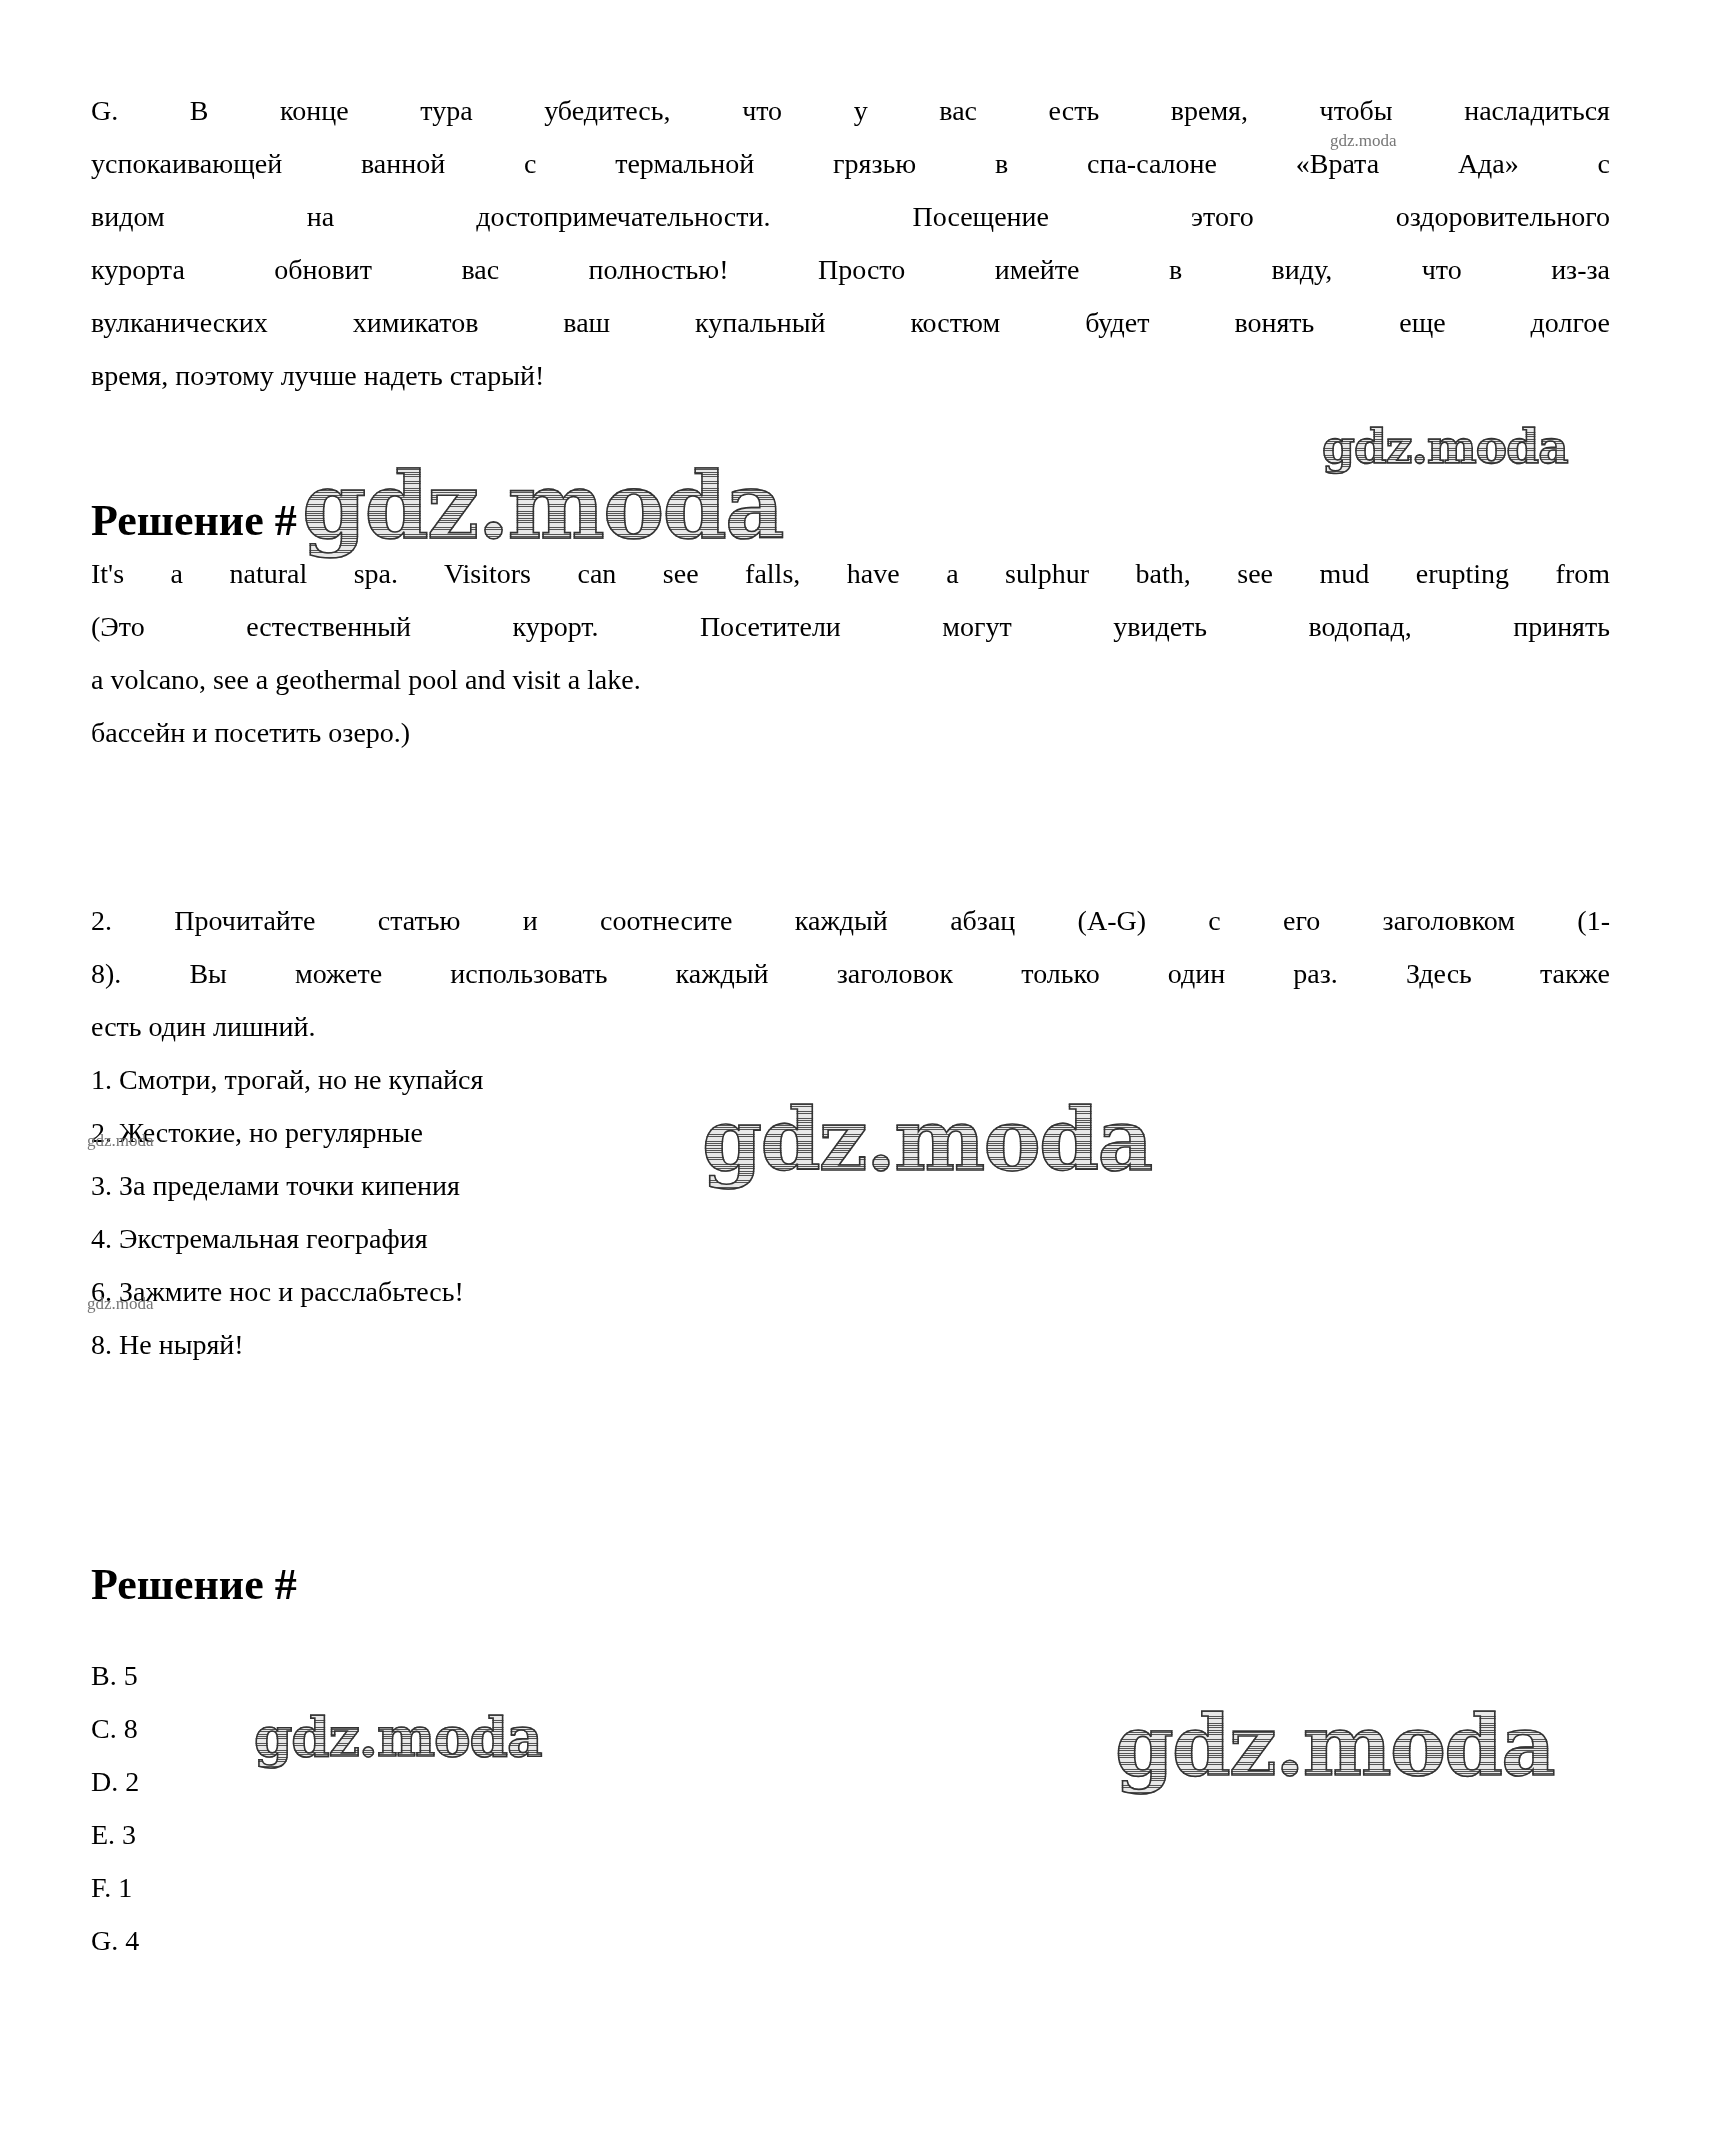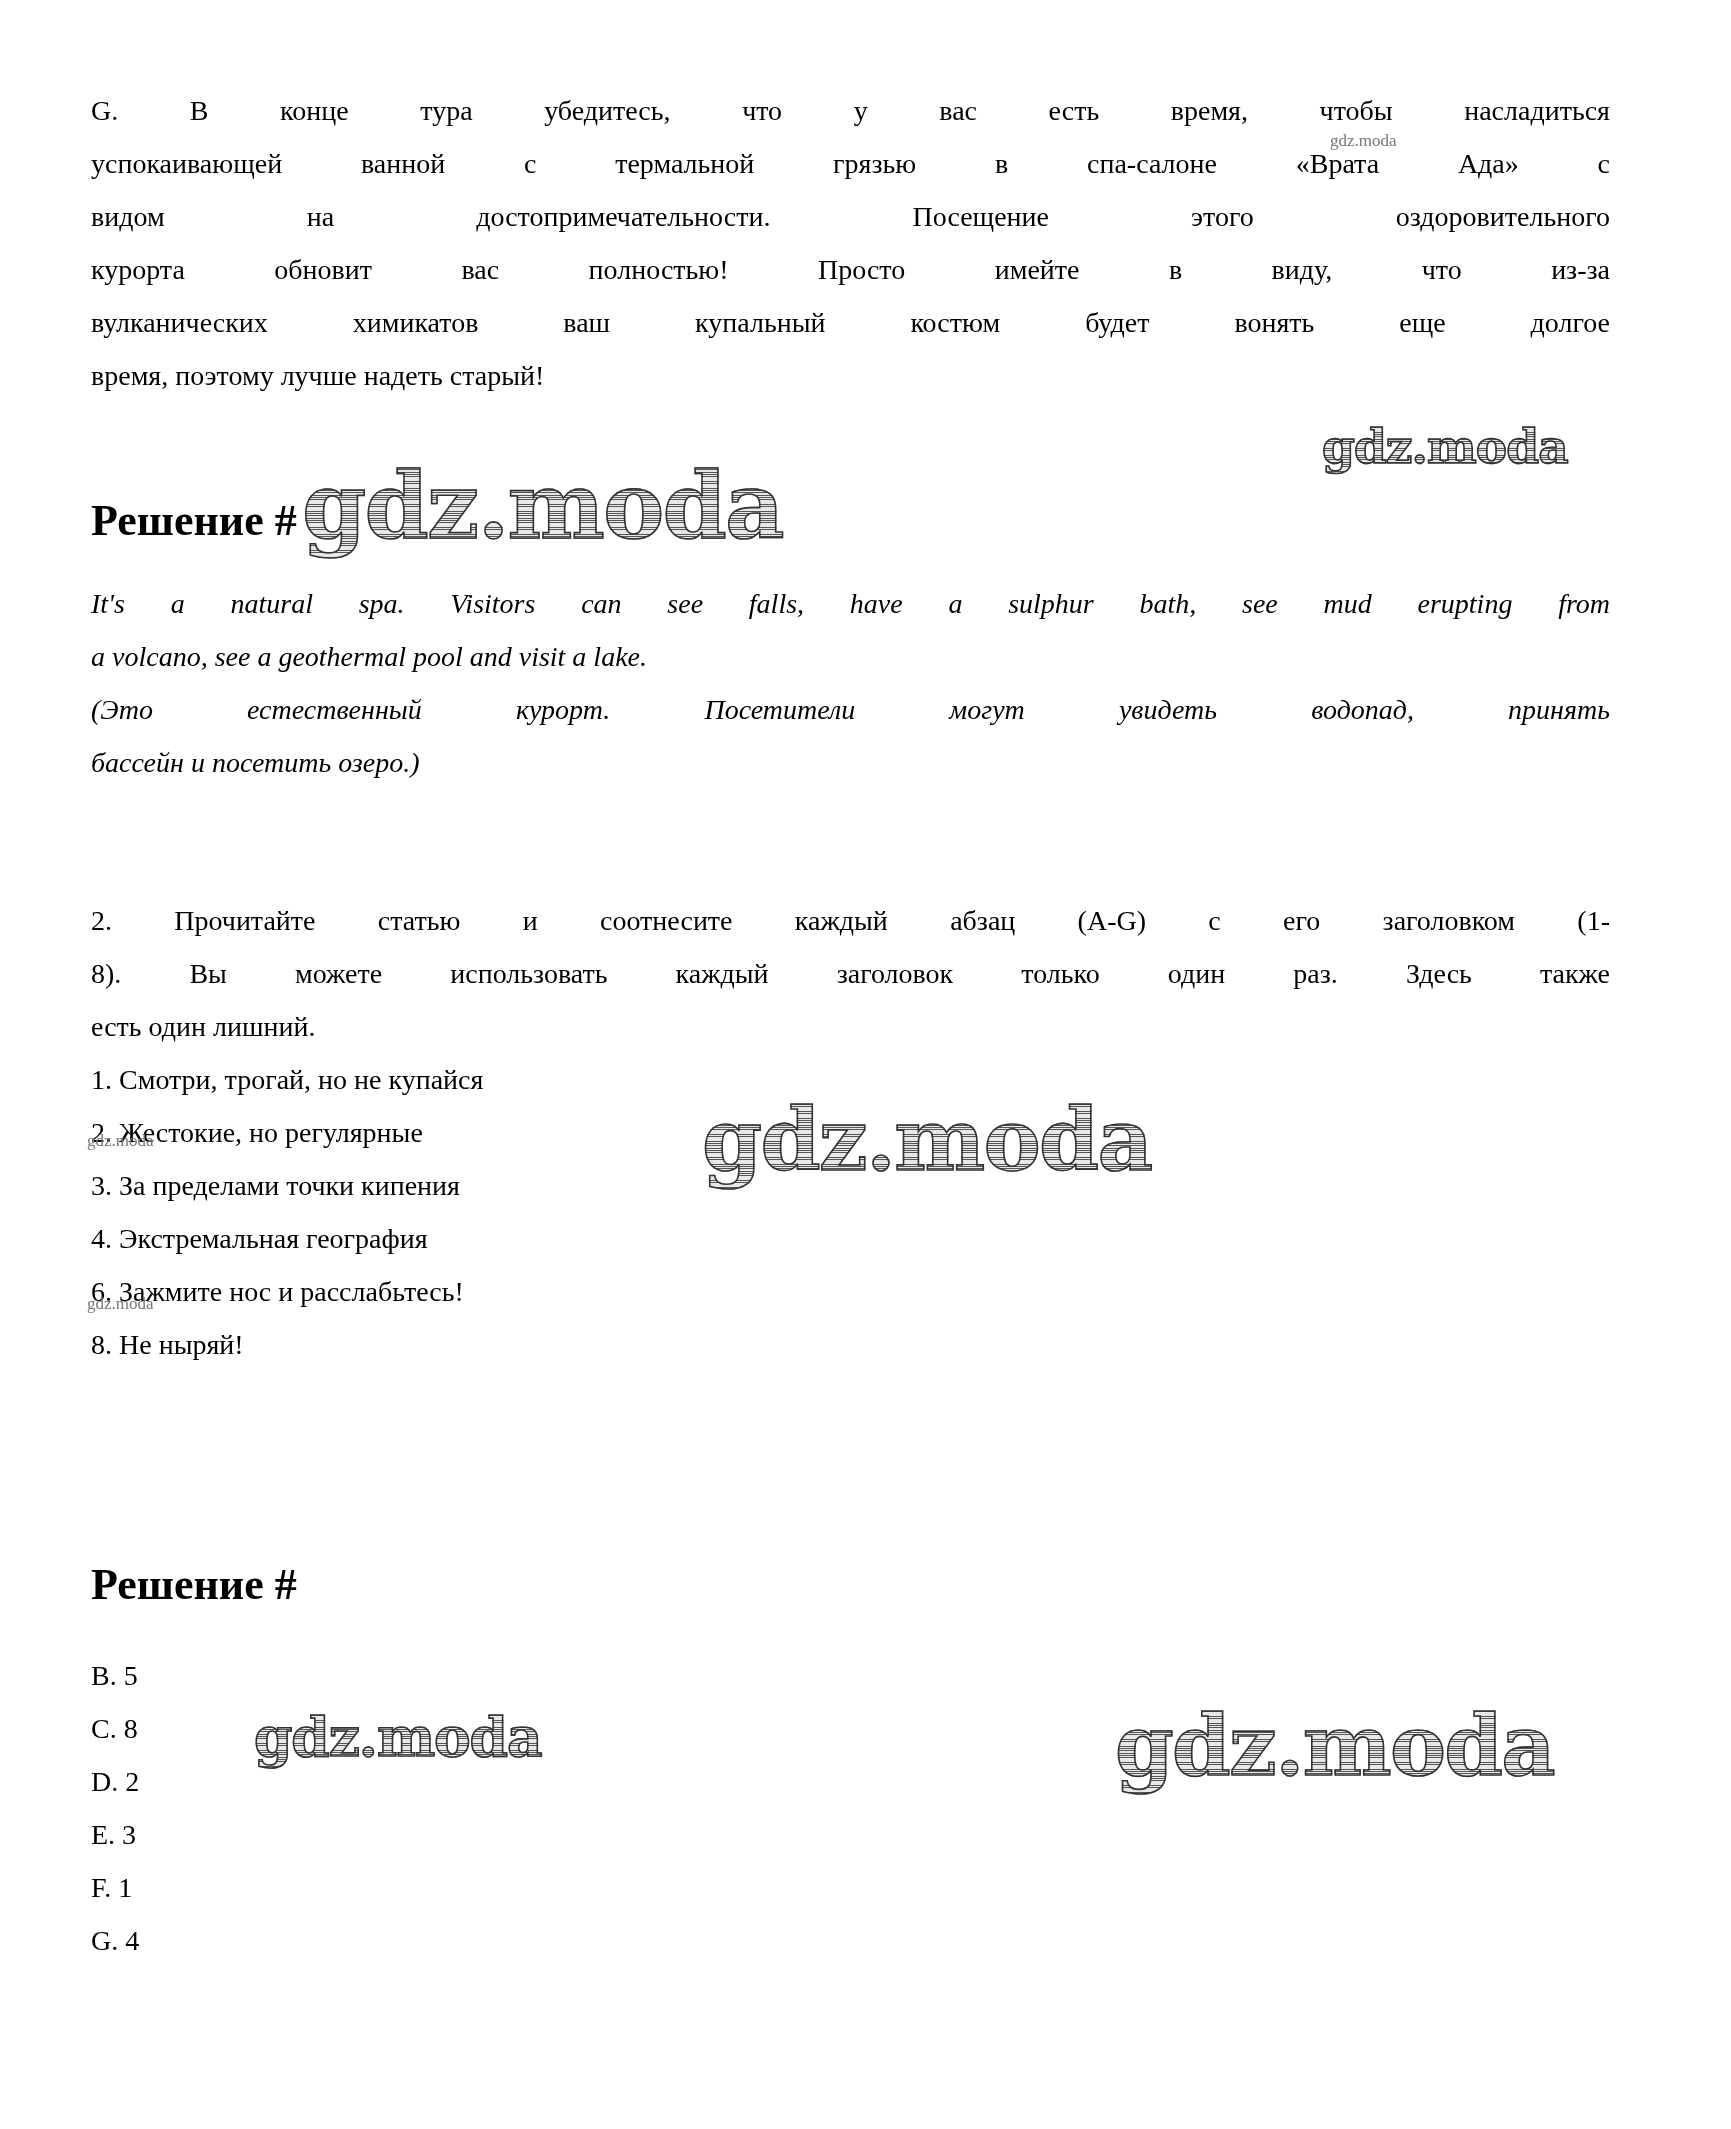--- a/index.html
+++ b/index.html
@@ -24,24 +24,24 @@
   <div class="para justify-full line">G. В конце тура убедитесь, что у вас есть время, чтобы насладиться</div>
   <div class="para justify-full line">успокаивающей ванной с термальной грязью в спа-салоне «Врата Ада» с</div>
   <div class="para justify-full line">видом на достопримечательности. Посещение этого оздоровительного</div>
   <div class="para justify-full line">курорта обновит вас полностью! Просто имейте в виду, что из-за</div>
   <div class="para justify-full line">вулканических химикатов ваш купальный костюм будет вонять еще долгое</div>
   <div class="para line">время, поэтому лучше надеть старый!</div>
 </div>
 
 <div class="heading" style="top:495px;">Решение #</div>
 
-<div class="page" style="top:577px;font-style:italic;">
+<div class="page" style="top:547px;">
   <div class="para justify-full line">It's a natural spa. Visitors can see falls, have a sulphur bath, see mud erupting from</div>
+  <div class="para justify-full line">(Это естественный курорт. Посетители могут увидеть водопад, принять</div>
   <div class="para line">a volcano, see a geothermal pool and visit a lake.</div>
-  <div class="para justify-full line">(Это естественный курорт. Посетители могут увидеть водопад, принять</div>
   <div class="para line">бассейн и посетить озеро.)</div>
 </div>
 
 <div class="page" style="top:894px;">
   <div class="para justify-full line">2. Прочитайте статью и соотнесите каждый абзац (A-G) с его заголовком (1-</div>
   <div class="para justify-full line">8). Вы можете использовать каждый заголовок только один раз. Здесь также</div>
   <div class="para line">есть один лишний.</div>
   <div class="line">1. Смотри, трогай, но не купайся</div>
   <div class="line">2. Жестокие, но регулярные</div>
   <div class="line">3. За пределами точки кипения</div>

